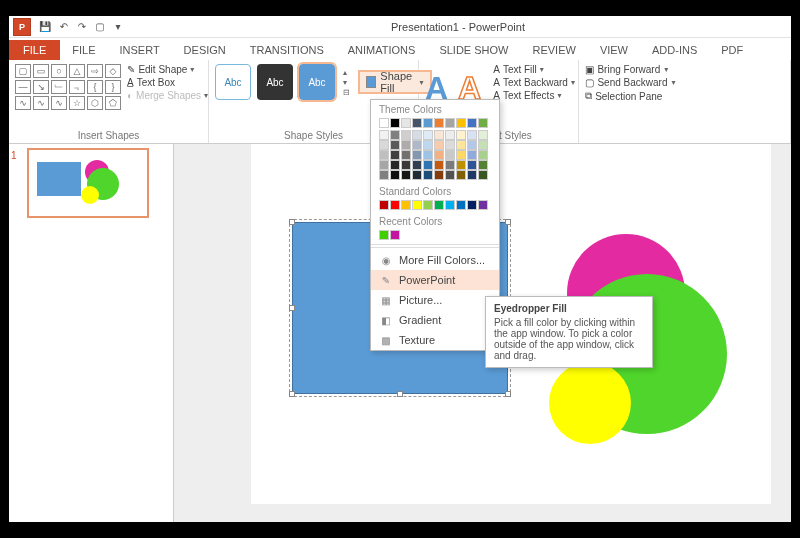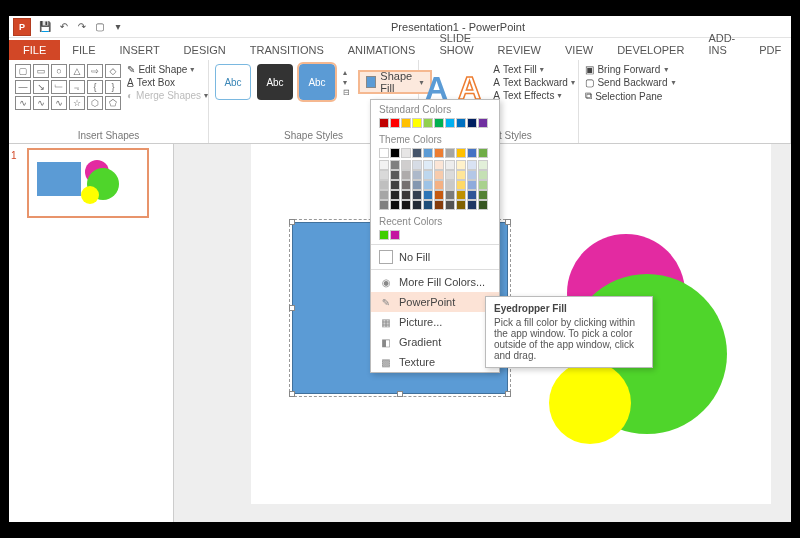--- a/index.html
+++ b/index.html
@@ -83,21 +83,20 @@
   <div class="tabstrip">
     <div class="tab file">FILE</div>
     <div class="tab">FILE</div>
     <div class="tab">INSERT</div>
     <div class="tab">DESIGN</div>
     <div class="tab">TRANSITIONS</div>
     <div class="tab">ANIMATIONS</div>
     <div class="tab">SLIDE SHOW</div>
     <div class="tab">REVIEW</div>
     <div class="tab">VIEW</div>
-    <div class="tab">DEVELOPER</div>
     <div class="tab">ADD-INS</div>
     <div class="tab">PDF</div>
 
   </div>
 
   <div class="ribbon">
 
     <div class="group" style="width:200px">
       <div class="g-body">
         <div class="shp-gallery">
@@ -239,123 +238,119 @@
           <div class="handle" style="left:50%;bottom:-4px;transform:translateX(-50%)"></div>
           <div class="handle" style="left:-4px;top:50%;transform:translateY(-50%)"></div>
           <div class="handle" style="right:-4px;top:50%;transform:translateY(-50%)"></div>
         </div>
       </div>
     </div>
   </div>
 
   <div class="dd">
     <div class="dd-sec">
+      <div class="dd-hdr">Theme Colors</div>
+      <div class="sw-grid" id="theme-row1">
+          <span style="background: rgb(255, 255, 255);"></span>
+          <span style="background: rgb(0, 0, 0);"></span>
+          <span style="background: rgb(231, 230, 230);"></span>
+          <span style="background: rgb(68, 84, 106);"></span>
+          <span style="background: rgb(91, 155, 213);"></span>
+          <span style="background: rgb(237, 125, 49);"></span>
+          <span style="background: rgb(165, 165, 165);"></span>
+          <span style="background: rgb(255, 192, 0);"></span>
+          <span style="background: rgb(68, 114, 196);"></span>
+          <span style="background: rgb(112, 173, 71);"></span>
+        </div>
+      <div id="theme-shades" style="margin-top:2px;display:flex;flex-direction:column;gap:0">
+          <div class="sw-grid">
+            <span style="background: rgb(242, 242, 242);"></span>
+            <span style="background: rgb(127, 127, 127);"></span>
+            <span style="background: rgb(208, 206, 206);"></span>
+            <span style="background: rgb(214, 220, 229);"></span>
+            <span style="background: rgb(222, 235, 247);"></span>
+            <span style="background: rgb(251, 229, 214);"></span>
+            <span style="background: rgb(237, 237, 237);"></span>
+            <span style="background: rgb(255, 242, 204);"></span>
+            <span style="background: rgb(217, 226, 243);"></span>
+            <span style="background: rgb(226, 240, 217);"></span>
+          </div>
+          <div class="sw-grid">
+            <span style="background: rgb(217, 217, 217);"></span>
+            <span style="background: rgb(89, 89, 89);"></span>
+            <span style="background: rgb(174, 171, 171);"></span>
+            <span style="background: rgb(173, 185, 202);"></span>
+            <span style="background: rgb(189, 215, 238);"></span>
+            <span style="background: rgb(247, 203, 172);"></span>
+            <span style="background: rgb(219, 219, 219);"></span>
+            <span style="background: rgb(255, 230, 153);"></span>
+            <span style="background: rgb(180, 199, 231);"></span>
+            <span style="background: rgb(197, 224, 180);"></span>
+          </div>
+          <div class="sw-grid">
+            <span style="background: rgb(191, 191, 191);"></span>
+            <span style="background: rgb(64, 64, 64);"></span>
+            <span style="background: rgb(117, 112, 112);"></span>
+            <span style="background: rgb(132, 151, 176);"></span>
+            <span style="background: rgb(157, 195, 230);"></span>
+            <span style="background: rgb(244, 177, 131);"></span>
+            <span style="background: rgb(201, 201, 201);"></span>
+            <span style="background: rgb(255, 217, 102);"></span>
+            <span style="background: rgb(143, 170, 220);"></span>
+            <span style="background: rgb(169, 209, 142);"></span>
+          </div>
+          <div class="sw-grid">
+            <span style="background: rgb(166, 166, 166);"></span>
+            <span style="background: rgb(38, 38, 38);"></span>
+            <span style="background: rgb(59, 56, 56);"></span>
+            <span style="background: rgb(51, 63, 80);"></span>
+            <span style="background: rgb(46, 117, 182);"></span>
+            <span style="background: rgb(197, 90, 17);"></span>
+            <span style="background: rgb(123, 123, 123);"></span>
+            <span style="background: rgb(191, 144, 0);"></span>
+            <span style="background: rgb(47, 85, 151);"></span>
+            <span style="background: rgb(84, 130, 53);"></span>
+          </div>
+          <div class="sw-grid">
+            <span style="background: rgb(128, 128, 128);"></span>
+            <span style="background: rgb(13, 13, 13);"></span>
+            <span style="background: rgb(23, 22, 22);"></span>
+            <span style="background: rgb(34, 42, 53);"></span>
+            <span style="background: rgb(31, 78, 121);"></span>
+            <span style="background: rgb(132, 60, 12);"></span>
+            <span style="background: rgb(82, 82, 82);"></span>
+            <span style="background: rgb(128, 96, 0);"></span>
+            <span style="background: rgb(32, 56, 100);"></span>
+            <span style="background: rgb(56, 87, 35);"></span>
+          </div>
+        </div>
+    </div>
+    <div class="dd-sec">
       <div class="dd-hdr">Standard Colors</div>
       <div class="sw-row" id="standard-row">
           <span style="background: rgb(192, 0, 0);"></span>
           <span style="background: rgb(255, 0, 0);"></span>
           <span style="background: rgb(255, 192, 0);"></span>
           <span style="background: rgb(255, 255, 0);"></span>
           <span style="background: rgb(146, 208, 80);"></span>
           <span style="background: rgb(0, 176, 80);"></span>
           <span style="background: rgb(0, 176, 240);"></span>
           <span style="background: rgb(0, 112, 192);"></span>
           <span style="background: rgb(0, 32, 96);"></span>
           <span style="background: rgb(112, 48, 160);"></span>
         </div>
     </div>
     <div class="dd-sec">
-      <div class="dd-hdr">Theme Colors</div>
-      <div class="sw-grid" id="theme-row1">
-          <span style="background: rgb(255, 255, 255);"></span>
-          <span style="background: rgb(0, 0, 0);"></span>
-          <span style="background: rgb(231, 230, 230);"></span>
-          <span style="background: rgb(68, 84, 106);"></span>
-          <span style="background: rgb(91, 155, 213);"></span>
-          <span style="background: rgb(237, 125, 49);"></span>
-          <span style="background: rgb(165, 165, 165);"></span>
-          <span style="background: rgb(255, 192, 0);"></span>
-          <span style="background: rgb(68, 114, 196);"></span>
-          <span style="background: rgb(112, 173, 71);"></span>
-        </div>
-      <div id="theme-shades" style="margin-top:2px;display:flex;flex-direction:column;gap:0">
-          <div class="sw-grid">
-            <span style="background: rgb(242, 242, 242);"></span>
-            <span style="background: rgb(127, 127, 127);"></span>
-            <span style="background: rgb(208, 206, 206);"></span>
-            <span style="background: rgb(214, 220, 229);"></span>
-            <span style="background: rgb(222, 235, 247);"></span>
-            <span style="background: rgb(251, 229, 214);"></span>
-            <span style="background: rgb(237, 237, 237);"></span>
-            <span style="background: rgb(255, 242, 204);"></span>
-            <span style="background: rgb(217, 226, 243);"></span>
-            <span style="background: rgb(226, 240, 217);"></span>
-          </div>
-          <div class="sw-grid">
-            <span style="background: rgb(217, 217, 217);"></span>
-            <span style="background: rgb(89, 89, 89);"></span>
-            <span style="background: rgb(174, 171, 171);"></span>
-            <span style="background: rgb(173, 185, 202);"></span>
-            <span style="background: rgb(189, 215, 238);"></span>
-            <span style="background: rgb(247, 203, 172);"></span>
-            <span style="background: rgb(219, 219, 219);"></span>
-            <span style="background: rgb(255, 230, 153);"></span>
-            <span style="background: rgb(180, 199, 231);"></span>
-            <span style="background: rgb(197, 224, 180);"></span>
-          </div>
-          <div class="sw-grid">
-            <span style="background: rgb(191, 191, 191);"></span>
-            <span style="background: rgb(64, 64, 64);"></span>
-            <span style="background: rgb(117, 112, 112);"></span>
-            <span style="background: rgb(132, 151, 176);"></span>
-            <span style="background: rgb(157, 195, 230);"></span>
-            <span style="background: rgb(244, 177, 131);"></span>
-            <span style="background: rgb(201, 201, 201);"></span>
-            <span style="background: rgb(255, 217, 102);"></span>
-            <span style="background: rgb(143, 170, 220);"></span>
-            <span style="background: rgb(169, 209, 142);"></span>
-          </div>
-          <div class="sw-grid">
-            <span style="background: rgb(166, 166, 166);"></span>
-            <span style="background: rgb(38, 38, 38);"></span>
-            <span style="background: rgb(59, 56, 56);"></span>
-            <span style="background: rgb(51, 63, 80);"></span>
-            <span style="background: rgb(46, 117, 182);"></span>
-            <span style="background: rgb(197, 90, 17);"></span>
-            <span style="background: rgb(123, 123, 123);"></span>
-            <span style="background: rgb(191, 144, 0);"></span>
-            <span style="background: rgb(47, 85, 151);"></span>
-            <span style="background: rgb(84, 130, 53);"></span>
-          </div>
-          <div class="sw-grid">
-            <span style="background: rgb(128, 128, 128);"></span>
-            <span style="background: rgb(13, 13, 13);"></span>
-            <span style="background: rgb(23, 22, 22);"></span>
-            <span style="background: rgb(34, 42, 53);"></span>
-            <span style="background: rgb(31, 78, 121);"></span>
-            <span style="background: rgb(132, 60, 12);"></span>
-            <span style="background: rgb(82, 82, 82);"></span>
-            <span style="background: rgb(128, 96, 0);"></span>
-            <span style="background: rgb(32, 56, 100);"></span>
-            <span style="background: rgb(56, 87, 35);"></span>
-          </div>
-        </div>
-    </div>
-    <div class="dd-sec">
       <div class="dd-hdr">Recent Colors</div>
       <div class="sw-row" id="recent-row">
           <span style="background: rgb(63, 206, 0);"></span>
           <span style="background: rgb(196, 21, 160);"></span>
         </div>
     </div>
     <hr>
-    <div class="dd-item">
-        <span class="ico" style="border:1px solid #aaa"></span>
-        <span>No Fill</span>
-      </div>
     <hr>
     <div class="dd-item">
         <span class="ico">◉</span>
         <span>More Fill Colors...</span>
       </div>
     <div class="dd-item hl">
         <span class="ico">✎</span>
         <span>PowerPoint</span>
       </div>
     <div class="dd-item">

